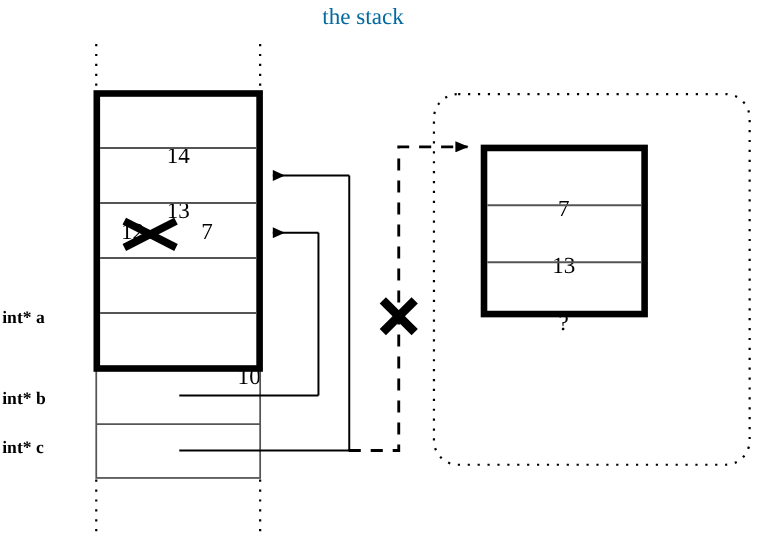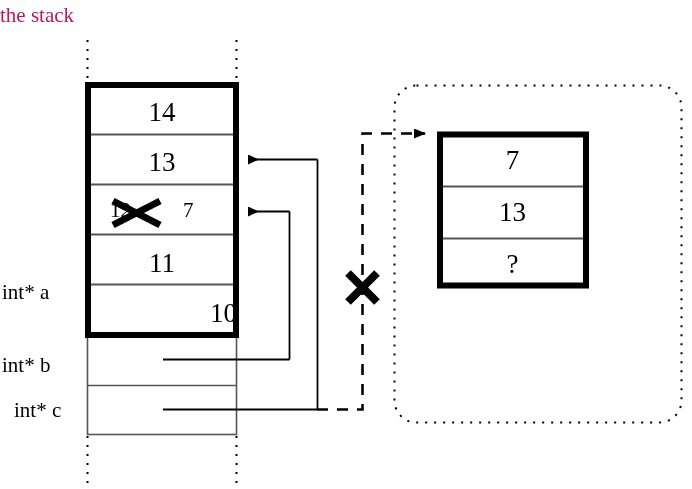--- a/index.html
+++ b/index.html
@@ -24,41 +24,44 @@
     left: 0;
     top: 0;
     width: 692px;
     height: 489px;
   }
   .region-title {
     position: absolute;
     font-size: 21px;
     line-height: 1;
     white-space: nowrap;
-    text-align: left;
-    color: #be185d;
+    text-align: right;
+    color: #0369a1;
+    padding-left: 37px;
   }
   #stack-title { left: 0px; top: 5px; width: 330px; }
   #heap-title  { left: 360px; top: 5px; width: 330px; }
 
   .cell-value {
     position: absolute;
-    font-size: 27px;
+    font-size: 21px;
     line-height: 1;
     text-align: center;
     white-space: nowrap;
     color: #000;
+    margin-top: 32px;
   }
   .var-label {
     position: absolute;
-    font-size: 21px;
+    font-size: 16px;
     line-height: 1;
     white-space: nowrap;
     text-align: left;
     color: #000;
+    font-weight: bold;
   }
   .stale-value {
     position: absolute;
     font-size: 21px;
     line-height: 1;
     white-space: nowrap;
     color: #000;
   }
 </style>
 </head>
@@ -70,29 +73,28 @@
 
 
   <div class="cell-value" style="left:87px; top:99px;  width:150px;">14</div>
 
   <div class="cell-value" style="left:87px; top:149px; width:150px;">13</div>
 
   <div class="stale-value" style="left:110px; top:200px;">12</div>
 
   <div class="stale-value" style="left:183px; top:200px;">7</div>
 
-  <div class="cell-value" style="left:87px; top:250px; width:150px;">11</div>
 
   <div class="cell-value" style="left:87px; top:300px; width:150px;text-align:right;">10</div>
 
   <div class="var-label" style="left:2px; top:282px;">int* a</div>
 
   <div class="var-label" style="left:2px; top:355px;">int* b</div>
 
-  <div class="var-label" style="left:14px; top:400px;text-align:center;">int* c</div>
+  <div class="var-label" style="left:2px; top:400px;text-align:center;">int* c</div>
 
   <div class="cell-value" style="left:437px; top:147px; width:151px;">7</div>
 
   <div class="cell-value" style="left:437px; top:199px; width:151px;">13</div>
 
   <div class="cell-value" style="left:437px; top:251px; width:151px;">?</div>
 
   <svg id="vector-layer" viewBox="0 0 692 489">
     <defs>
       <marker id="arrowhead-left" markerWidth="12" markerHeight="10" refX="11" refY="5" orient="auto-start-reverse" markerUnits="userSpaceOnUse">

